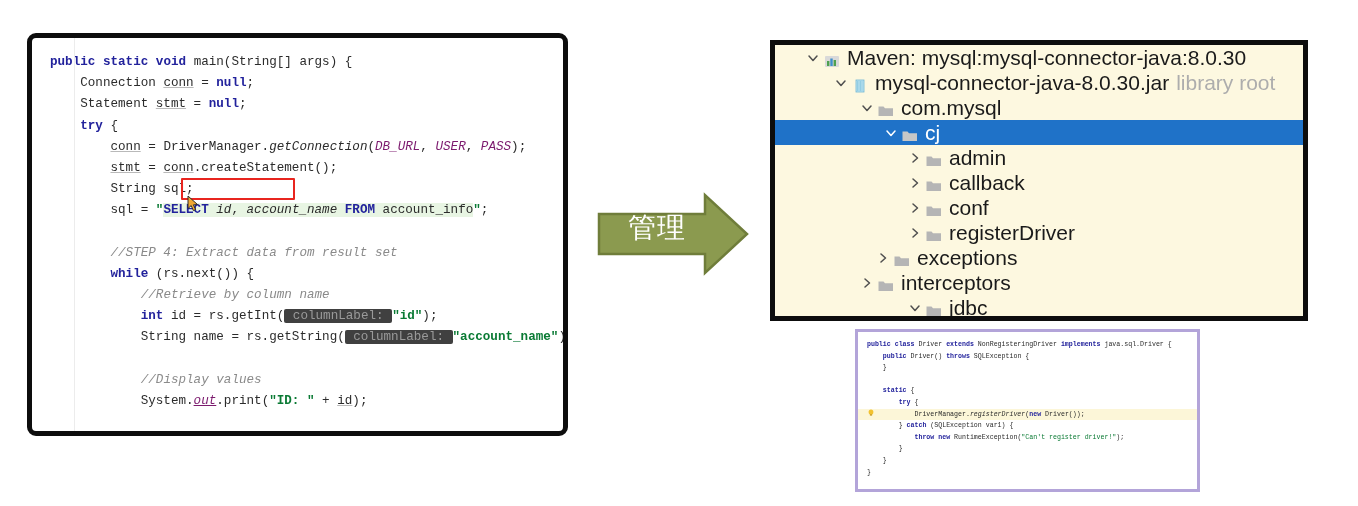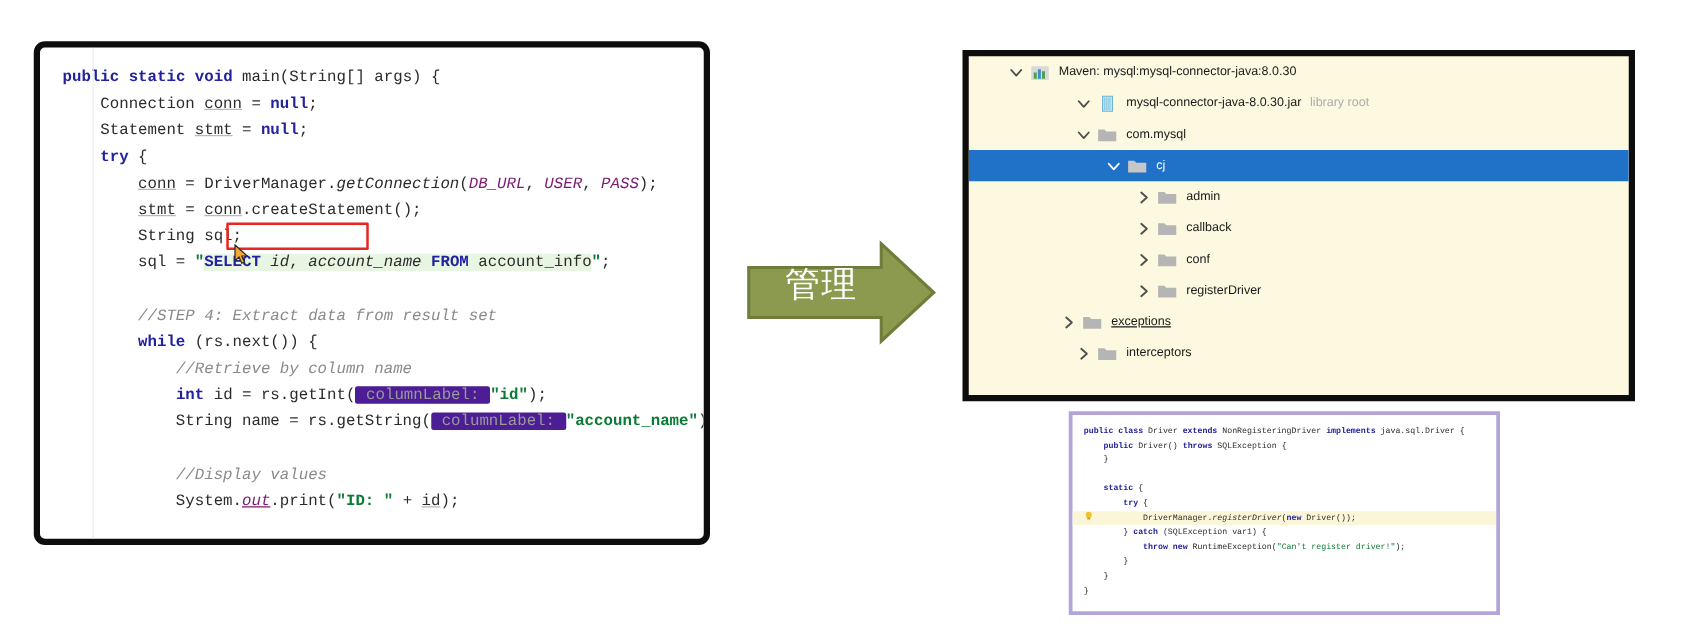--- a/index.html
+++ b/index.html
@@ -30,21 +30,21 @@
   .kw{color:#22229c;font-weight:bold;}
   .str{color:#0a7a34;font-weight:bold;}
   .cmt{color:#8a8a8a;font-style:italic;}
   .fld{color:#7c1a6e;font-style:italic;}
   .mth{color:#2b2b2b;font-style:italic;}
   .ul{text-decoration:underline;text-decoration-color:#b9b9b9;}
   .sqlhl{background:#e8f5e3;}
   .sqlkw{color:#22229c;font-weight:bold;}
   .sqlit{font-style:italic;}
   .hint{
-    background:#4c1d95;color:#9a9a9a;font-style:normal;
+    background:#404040;color:#9a9a9a;font-style:normal;
     border-radius:2px;padding:0 1px;
   }
   .stat-u{color:#7c1a6e;font-style:italic;text-decoration:underline;}
 
   
   .redbox{
     position:absolute;left:149px;top:140px;width:114px;height:22px;
     border:2.4px solid #e8251f;box-sizing:border-box;border-radius:1px;
     pointer-events:none;
   }
@@ -68,21 +68,21 @@
 
   
   .tree-panel{
     position:absolute;left:770px;top:40px;width:538px;height:281px;
     background:#fdf8e0;border:5px solid #0d0d0d;box-sizing:border-box;
     overflow:hidden;
   }
   .tree-scroll{position:absolute;inset:0;}
   .trow{
     display:flex;align-items:center;height:25px;padding-right:6px;
-    font-size:10px;color:#1a1a1a;white-space:nowrap;
+    font-size:21px;color:#1a1a1a;white-space:nowrap;
     font-family:"Liberation Sans", sans-serif;
   }
   .trow.sel{background:#1f72c8;color:#ffffff;}
   .chev{
     width:16px;min-width:16px;height:16px;display:inline-block;
     position:relative;margin-right:2px;
   }
   .chev svg{display:block;}
   .ticon{width:18px;min-width:18px;height:16px;margin-right:6px;display:block;}
   .tlabel{display:inline-block;}
@@ -163,21 +163,21 @@
           <svg width="18" height="16" viewBox="0 0 18 16">
             <rect x="2" y="3" width="14" height="11" rx="1" fill="#d9d9d9"></rect>
             <rect x="4" y="8" width="2.4" height="5" fill="#4fa14f"></rect>
             <rect x="7.3" y="5.5" width="2.4" height="7.5" fill="#3d8ec9"></rect>
             <rect x="10.6" y="7" width="2.4" height="6" fill="#4fa14f"></rect>
           </svg>
         </span>
         <span class="tlabel">Maven: mysql:mysql-connector-java:8.0.30</span>
       </div>
 
-      <div class="trow" style="padding-left:84px;">
+      <div class="trow" style="padding-left:58px;">
         <span class="chev">
           <svg width="16" height="16" viewBox="0 0 16 16">
               <path d="M4,6 L8,10.5 L12,6" fill="none" stroke="#4f4f4f" stroke-width="1.5" stroke-linecap="round" stroke-linejoin="round"></path>
             </svg>
         </span>
         <span class="ticon">
           <svg width="18" height="16" viewBox="0 0 18 16">
             <rect x="5" y="2" width="8" height="12" fill="#bfe4f2" stroke="#6fb6d4" stroke-width="0.8"></rect>
             <path d="M6.5,3 L6.5,13 M8,3 L8,13 M9.5,3 L9.5,13 M11,3 L11,13" stroke="#7fc3dd" stroke-width="0.7"></path>
           </svg>
@@ -263,21 +263,21 @@
             </svg>
         </span>
         <span class="ticon">
           <svg width="18" height="16" viewBox="0 0 18 16">
               <path d="M1.5,3.5 L6.5,3.5 L8,5.2 L16,5.2 L16,13 L1.5,13 Z" fill="#b5b5b5"></path>
             </svg>
         </span>
         <span class="tlabel">registerDriver</span>
       </div>
 
-      <div class="trow" style="padding-left:72px;text-decoration:underline;">
+      <div class="trow" style="padding-left:100px;">
         <span class="chev">
           <svg width="16" height="16" viewBox="0 0 16 16">
               <path d="M6,4 L10.5,8 L6,12" fill="none" stroke="#4f4f4f" stroke-width="1.5" stroke-linecap="round" stroke-linejoin="round"></path>
             </svg>
         </span>
         <span class="ticon">
           <svg width="18" height="16" viewBox="0 0 18 16">
               <path d="M1.5,3.5 L6.5,3.5 L8,5.2 L16,5.2 L16,13 L1.5,13 Z" fill="#b5b5b5"></path>
             </svg>
         </span>
@@ -291,20 +291,33 @@
             </svg>
         </span>
         <span class="ticon">
           <svg width="18" height="16" viewBox="0 0 18 16">
               <path d="M1.5,3.5 L6.5,3.5 L8,5.2 L16,5.2 L16,13 L1.5,13 Z" fill="#b5b5b5"></path>
             </svg>
         </span>
         <span class="tlabel">interceptors</span>
       </div>
 
+      <div class="trow" style="padding-left:132px;">
+        <span class="chev">
+          <svg width="16" height="16" viewBox="0 0 16 16">
+              <path d="M4,6 L8,10.5 L12,6" fill="none" stroke="#4f4f4f" stroke-width="1.5" stroke-linecap="round" stroke-linejoin="round"></path>
+            </svg>
+        </span>
+        <span class="ticon">
+          <svg width="18" height="16" viewBox="0 0 18 16">
+              <path d="M1.5,3.5 L6.5,3.5 L8,5.2 L16,5.2 L16,13 L1.5,13 Z" fill="#b5b5b5"></path>
+            </svg>
+        </span>
+        <span class="tlabel">jdbc</span>
+      </div>
 
     </div>
   </div>
 
   <div class="snippet">
     <div class="snip-inner">
       <div class="sline"><span class="skw">public class</span> Driver <span class="skw">extends</span> NonRegisteringDriver <span class="skw">implements</span> java.sql.Driver {</div>
       <div class="sline">    <span class="skw">public</span> Driver() <span class="skw">throws</span> SQLException {</div>
       <div class="sline">    }</div>
       <div class="sline"> </div>

